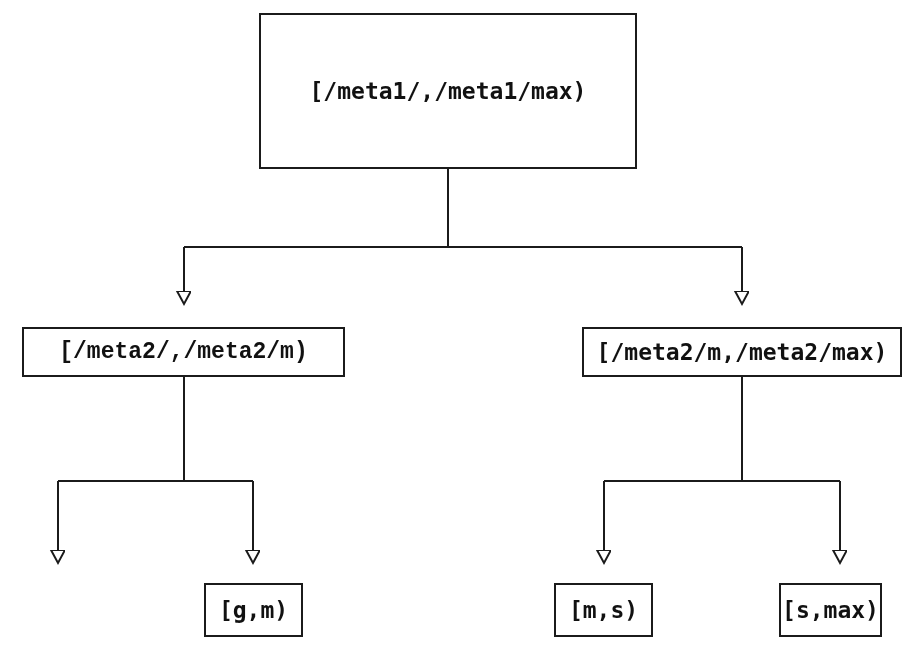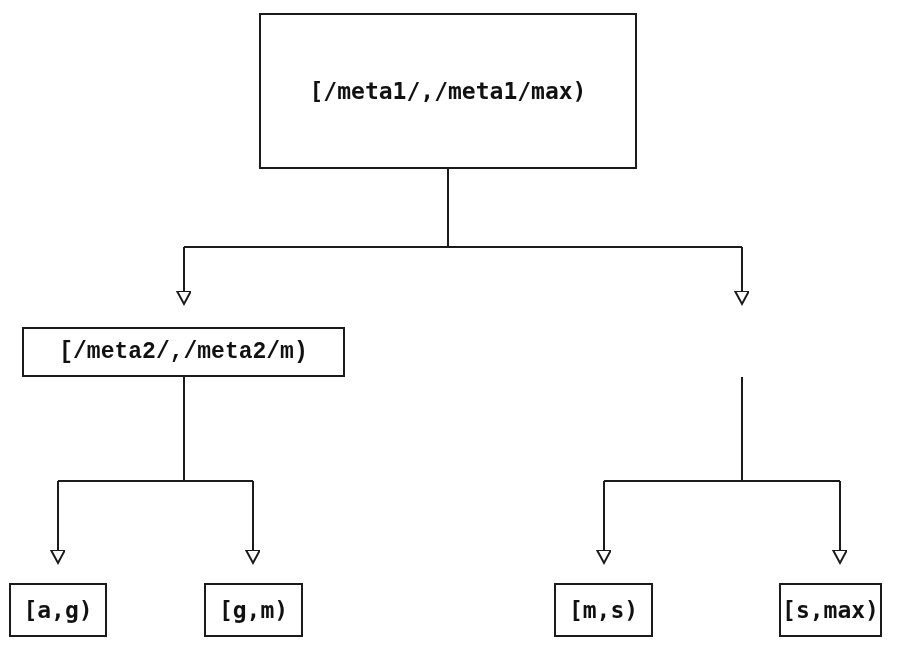--- a/index.html
+++ b/index.html
@@ -76,24 +76,24 @@
   </svg>
 
   <div class="node node-root">
     <span>[/meta1/,/meta1/max)</span>
   </div>
 
   <div class="node node-left">
     <span>[/meta2/,/meta2/m)</span>
   </div>
 
+  <div class="node node-right">
+    <span>[/meta2/m,/meta2/max)</span>
+  </div>
 
-  <div class="node node-ag">
-    <span>[a,g)</span>
-  </div>
 
   <div class="node node-ms">
     <span>[m,s)</span>
   </div>
 
   <div class="node node-gm">
     <span>[g,m)</span>
   </div>
 
   <div class="node node-smax">

